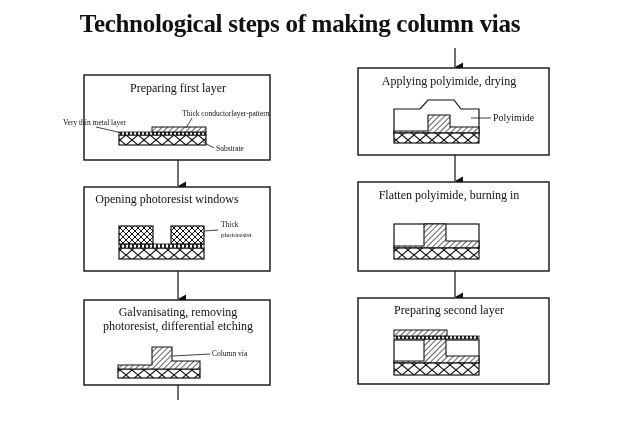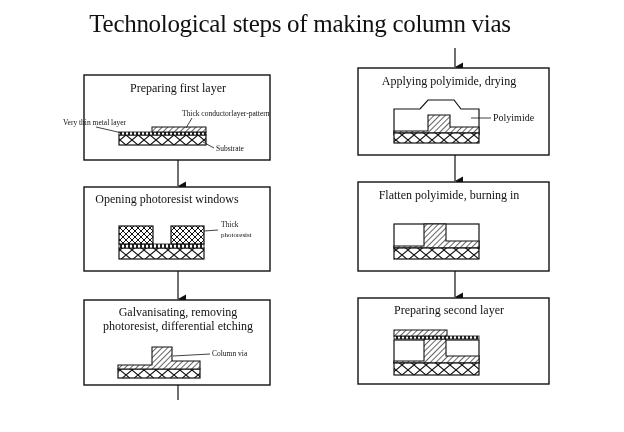--- a/index.html
+++ b/index.html
@@ -1,17 +1,17 @@
 <!DOCTYPE html>
 <html><head>
 <meta charset="utf-8">
 <style>
   html, body { margin: 0; padding: 0; background: #ffffff; }
   body { width: 624px; height: 432px; position: relative; overflow: hidden; font-family: "Liberation Serif", "DejaVu Serif", serif; color: #111; }
-  .title { position: absolute; left: 0; top: 10px; width: 600px; text-align: center; font-weight: normal; font-size: 25px; letter-spacing: -0.3px; }
+  .title { position: absolute; left: 0; top: 10px; width: 600px; text-align: center; font-weight: bold; font-size: 25px; letter-spacing: -0.3px; }
   svg.diagram { position: absolute; left: 0; top: 0; }
   .lbl { font-family: "Liberation Serif", "DejaVu Serif", serif; fill: #111; }
 </style>
 </head>
 <body>
 
 <div class="title">Technological steps of making column vias</div>
 
 <svg class="diagram" width="624" height="432" viewBox="0 0 624 432">
   <defs>

